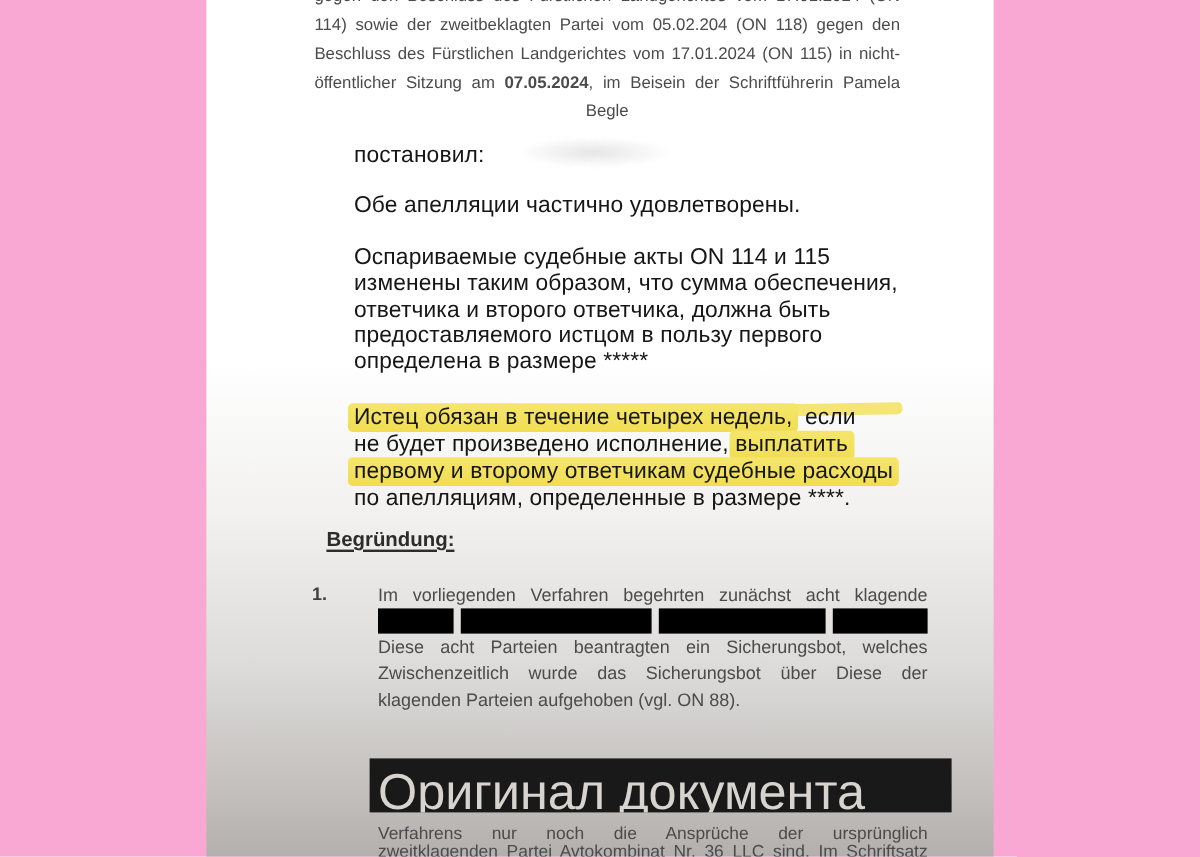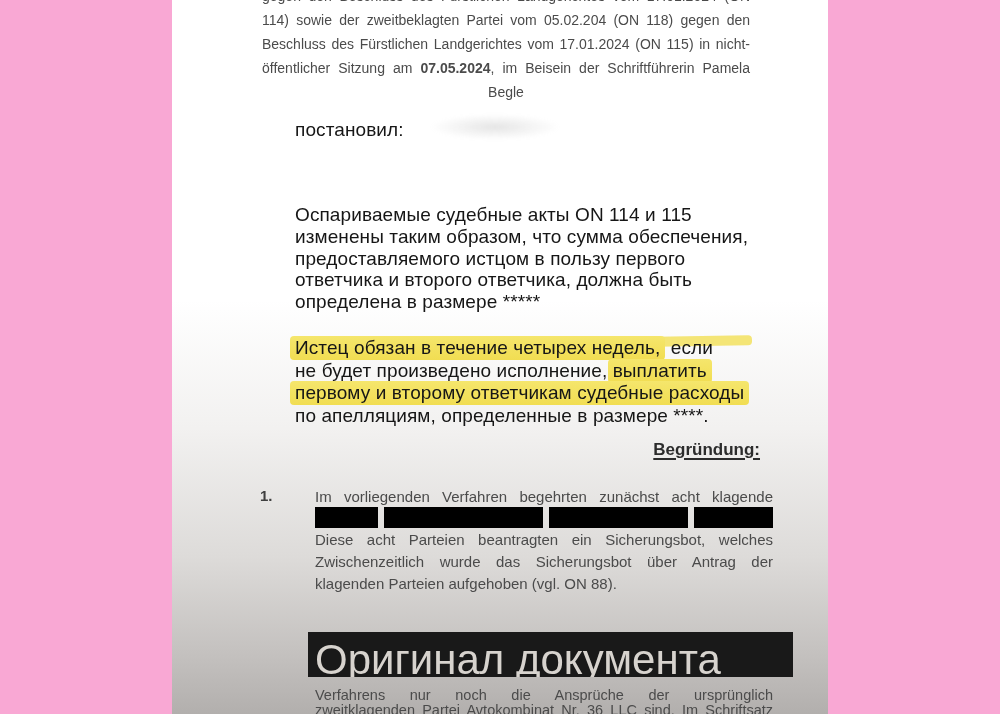--- a/index.html
+++ b/index.html
@@ -25,21 +25,21 @@
   
   .ru{position:absolute;color:#161616;font-size:19px;line-height:21.8px;letter-spacing:.1px;}
   .ru-head{position:absolute;color:#161616;font-size:19px;letter-spacing:.1px;}
   .hl{
     background:linear-gradient(180deg,#f5e66c 0%,#f1dd52 100%);
     border-radius:4px;padding:1px 5px 2px 5px;margin-left:-5px;
     box-decoration-break:clone;-webkit-box-decoration-break:clone;
   }
   .hl-line{margin-bottom:0.6px;}
   .begr{
-    position:absolute;left:272px;top:440px;width:488px;text-align:right;
+    position:absolute;left:272px;top:440px;width:488px;text-align:left;
     color:#2c2c2c;font-size:17px;font-weight:bold;
   }
   .begr span{text-decoration:underline;text-underline-offset:3px;text-decoration-thickness:2px;}
   .item-number{position:absolute;left:260px;top:487px;color:#3f3f3f;font-size:15px;font-weight:bold;}
   .redaction-row{
     position:absolute;left:315px;top:507px;width:458px;height:21px;
   }
   .redaction{position:absolute;top:0;height:21px;background:#000000;}
   .banner{
     position:absolute;left:308px;top:632px;width:478px;height:45px;
@@ -69,26 +69,27 @@
     <div class="jl">114) sowie der zweitbeklagten Partei vom 05.02.204 (ON 118) gegen den</div>
     <div class="jl">Beschluss des Fürstlichen Landgerichtes vom 17.01.2024 (ON 115) in nicht-</div>
     <div class="jl"><span>öffentlicher Sitzung am </span><span class="bold">07.05.2024</span><span>, im Beisein der Schriftführerin Pamela</span></div>
     <div class="ll">Begle</div>
   </div>
 
   <div class="smudge"></div>
 
   <div class="ru-head" style="left:295px;top:119px;">постановил:</div>
 
+  <div class="ru" style="left:295px;top:161px;">Обе апелляции частично удовлетворены.</div>
 
   <div class="ru" style="left:295px;top:204px;width:470px;">
     <div>Оспариваемые судебные акты ON 114 и 115</div>
     <div>изменены таким образом, что сумма обеспечения,</div>
+    <div>ответчика и второго ответчика, должна быть</div>
     <div>предоставляемого истцом в пользу первого</div>
-    <div>ответчика и второго ответчика, должна быть</div>
     <div>определена в размере *****</div>
   </div>
 
   <div class="overshoot"></div>
 
   <div class="ru" style="left:295px;top:337px;width:480px;line-height:22px;">
     <div class="hl-line"><span class="hl">Истец обязан в течение четырех недель,</span><span> если</span></div>
     <div class="hl-line"><span>не будет произведено исполнение, </span><span class="hl">выплатить</span></div>
     <div class="hl-line"><span class="hl">первому и второму ответчикам судебные расходы</span></div>
     <div class="hl-line"><span>по апелляциям, определенные в размере ****.</span></div>
@@ -104,21 +105,21 @@
 
   <div class="redaction-row">
     <div class="redaction" style="left:0px;width:63px;"></div>
     <div class="redaction" style="left:69px;width:159px;"></div>
     <div class="redaction" style="left:234px;width:139px;"></div>
     <div class="redaction" style="left:379px;width:79px;"></div>
   </div>
 
   <div class="de2" style="left:315px;top:529px;width:458px;">
     <div class="jl">Diese acht Parteien beantragten ein Sicherungsbot, welches</div>
-    <div class="jl">Zwischenzeitlich wurde das Sicherungsbot über Antrag der</div>
+    <div class="jl">Zwischenzeitlich wurde das Sicherungsbot über Diese der</div>
     <div class="ll">klagenden Parteien aufgehoben (vgl. ON 88).</div>
   </div>
 
   <div class="de2" style="left:315px;top:684px;width:458px;font-size:14.5px;z-index:1;">
     <div class="jl">Verfahrens nur noch die Ansprüche der ursprünglich</div>
   </div>
   <div class="de2" style="left:315px;top:699px;width:458px;font-size:14.5px;z-index:1;">
     <div class="jl">zweitklagenden Partei Avtokombinat Nr. 36 LLC sind. Im Schriftsatz</div>
   </div>
 

